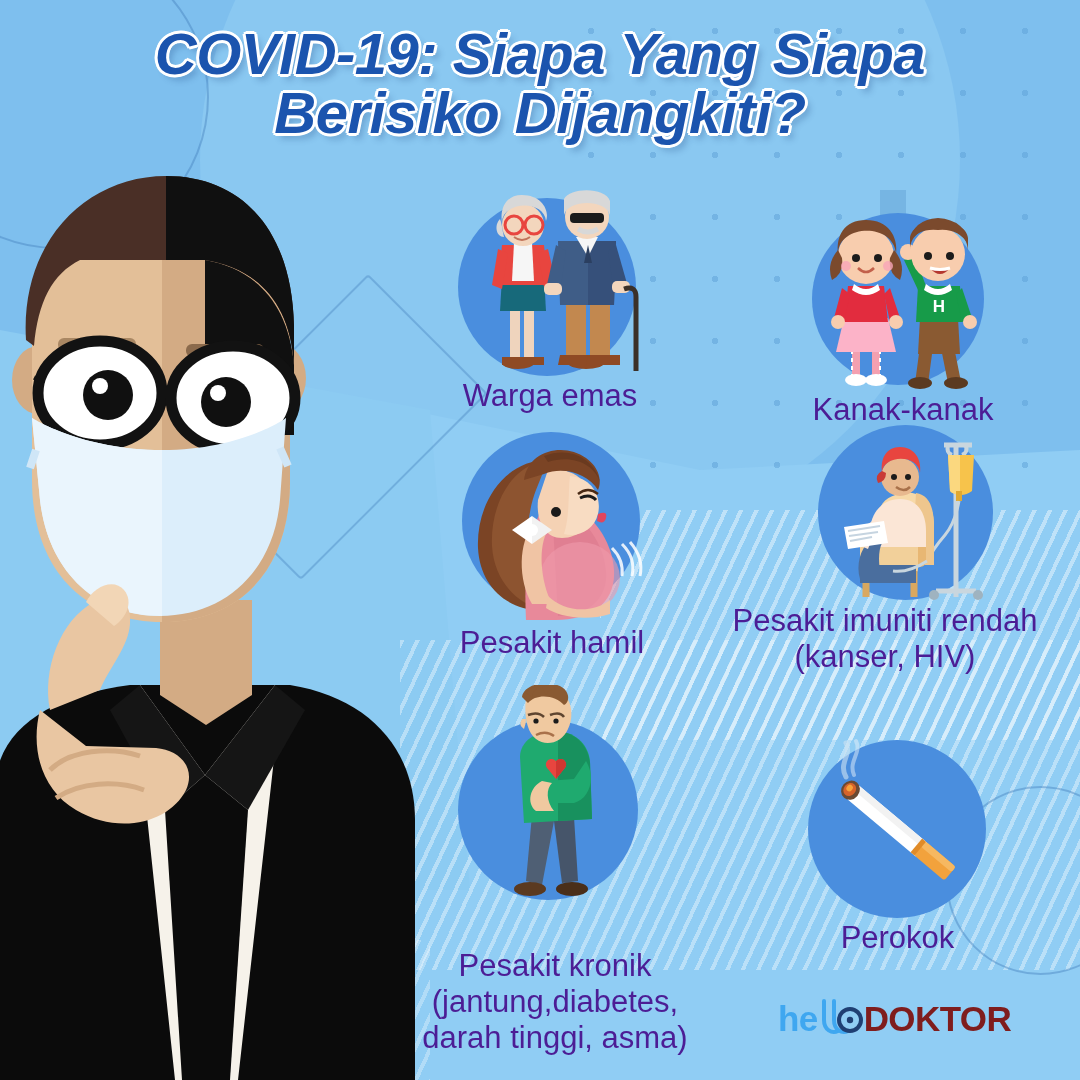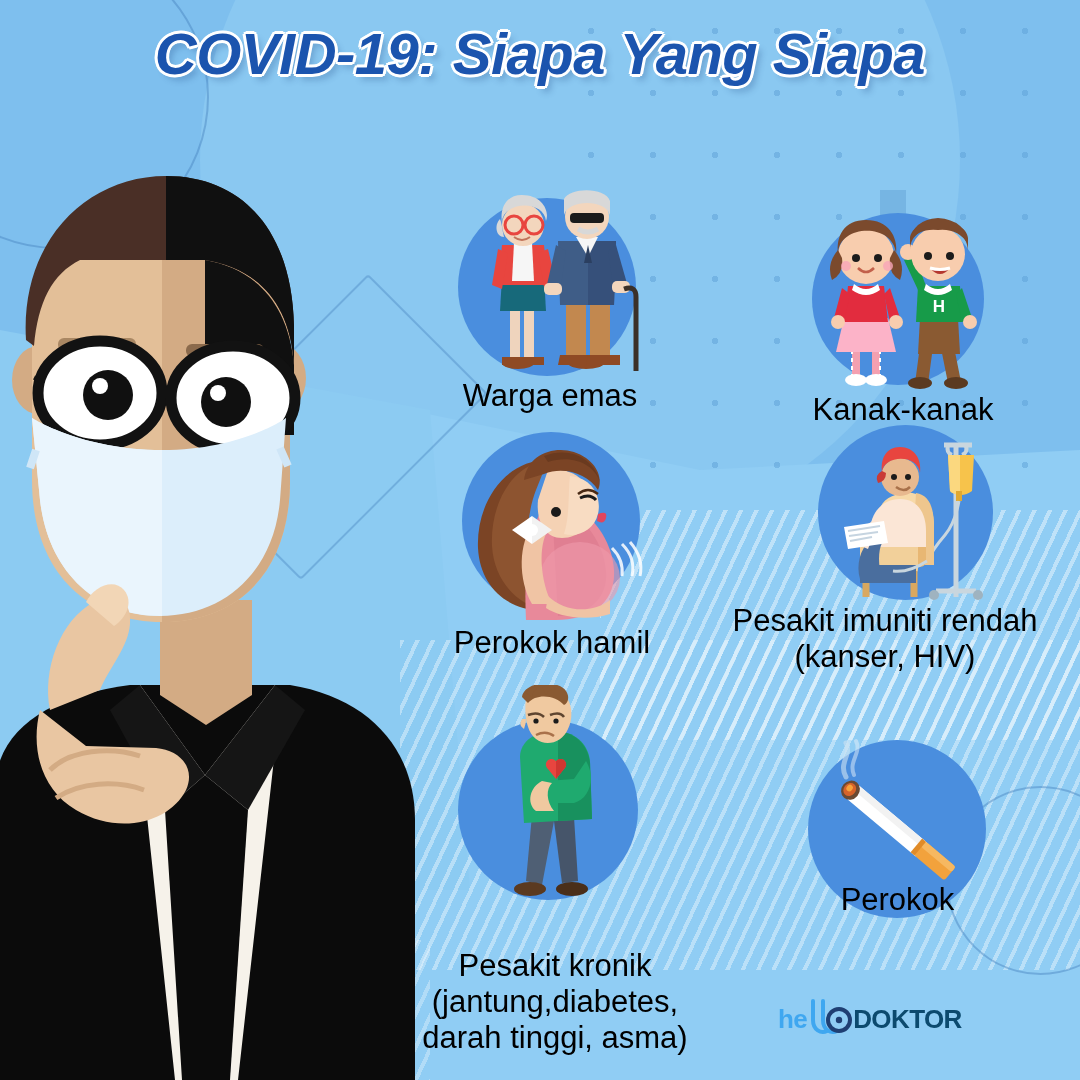--- a/index.html
+++ b/index.html
@@ -87,21 +87,21 @@
   .man{position:absolute;left:-10px;top:150px;width:430px;height:930px;}
 
   
   .item{position:absolute;}
   .disc{
     position:absolute;border-radius:50%;
     background:#4a8ede;
   }
   .caption{
     position:absolute;
-    color:#000000;
+    color:#4c1d95;
     font-size:31px;
     line-height:1.16;
     text-align:center;
     white-space:pre-line;
   }
 
   
   #item-elderly .disc{left:458px;top:198px;width:178px;height:178px;}
   #item-elderly .caption{left:410px;top:378px;width:280px;}
   
@@ -111,30 +111,30 @@
   #item-pregnant .disc{left:462px;top:432px;width:178px;height:178px;}
   #item-pregnant .caption{left:412px;top:625px;width:280px;}
   
   #item-immune .disc{left:818px;top:425px;width:175px;height:175px;}
   #item-immune .caption{left:690px;top:603px;width:390px;}
   
   #item-chronic .disc{left:458px;top:720px;width:180px;height:180px;}
   #item-chronic .caption{left:395px;top:948px;width:320px;}
   
   #item-smoker .disc{left:808px;top:740px;width:178px;height:178px;}
-  #item-smoker .caption{left:790px;top:882px;width:215px;}
+  #item-smoker .caption{left:790px;top:920px;width:215px;}
 
   
   .logo{
     position:absolute;left:778px;top:998px;
-    font-size:26px;font-weight:bold;letter-spacing:-0.6px;
+    font-size:35px;font-weight:bold;letter-spacing:-0.6px;
     display:flex;align-items:center;justify-content:flex-end;
   }
   .logo .hel{color:#3fa7f0;}
-  .logo .doktor{color:#0c4a6e;}
+  .logo .doktor{color:#7f1d1d;}
   .logo svg{display:block;}
 </style>
 </head>
 <body>
 
 <div id="poster">
 
   <div class="bg-base"></div>
   <div class="bg-soft-blob"></div>
   <div class="bg-lighter-wedge"></div>
@@ -144,20 +144,21 @@
   <div class="stripes-b"></div>
   <div class="stripes-c"></div>
   <div class="circle-outline co-tl"></div>
   <div class="circle-outline co-br"></div>
   <div class="circle-outline co-bl"></div>
   <div class="diamond-outline"></div>
   <div class="sq-outline"></div>
 
   <div class="title">
     <span class="l1">COVID-19: Siapa Yang Siapa</span>
+    <span class="l2">Berisiko Dijangkiti?</span>
   </div>
 
   <svg class="man" viewBox="0 0 430 930">
 
     <path d="M5 640 C5 580 60 545 140 535 L300 535 C380 548 425 600 425 670 L425 930 L5 930 Z" fill="#0b0b0b"></path>
 
     <path d="M150 535 L215 625 L285 535 L285 600 L248 930 L185 930 L150 600 Z" fill="#f6f2ea"></path>
 
     <path d="M150 535 L215 625 L175 660 L120 560 Z" fill="#151515"></path>
     <path d="M285 535 L215 625 L258 660 L315 560 Z" fill="#151515"></path>
@@ -333,21 +334,21 @@
       <path d="M60 110 L80 96 L80 124 Z" fill="#fff"></path>
       <path d="M80 96 L100 110 L80 124 Z" fill="#f2f2f2"></path>
       <circle cx="80" cy="110" r="6" fill="#fff"></circle>
 
       <g stroke="#fff" stroke-width="3" fill="none" opacity=".85">
         <path d="M160 128 q12 12 10 28"></path>
         <path d="M170 124 q14 14 10 32"></path>
         <path d="M178 122 q14 16 10 34"></path>
       </g>
     </svg>
-    <div class="caption">Perokok hamil</div>
+    <div class="caption">Pesakit hamil</div>
   </div>
 
   <div class="item" id="item-immune">
     <div class="disc"></div>
     <svg style="position:absolute;left:808px;top:415px;width:200px;height:200px" viewBox="0 0 200 200">
 
       <path d="M148 30 L148 172" stroke="#c9d6de" stroke-width="5"></path>
       <path d="M128 176 L168 176 M148 172 L148 182" stroke="#c9d6de" stroke-width="5"></path>
       <circle cx="126" cy="180" r="5" fill="#9fb3c0"></circle>
       <circle cx="170" cy="180" r="5" fill="#9fb3c0"></circle>

